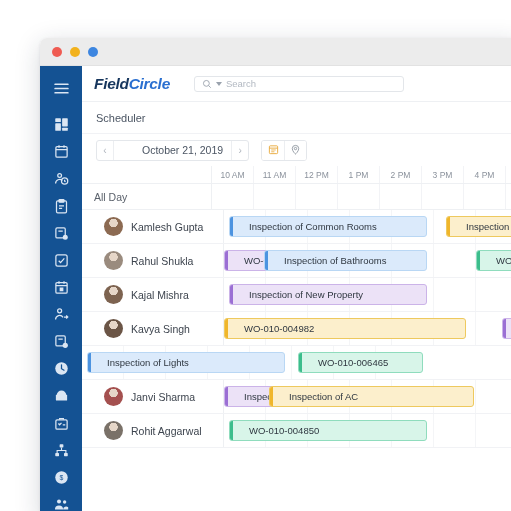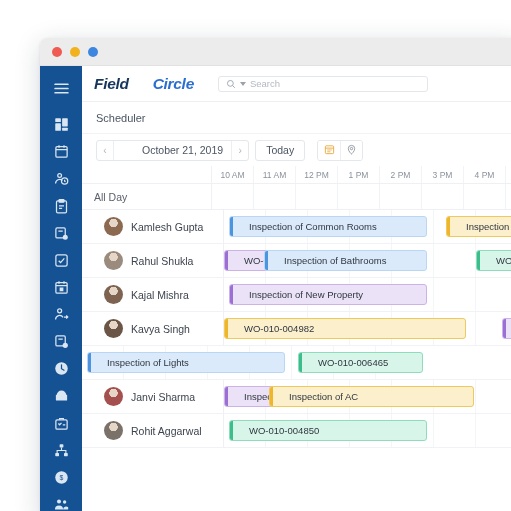--- a/index.html
+++ b/index.html
@@ -51,21 +51,21 @@
   
   .main { flex: 1 1 auto; background: #ffffff; min-width: 0; display:flex; flex-direction:column; }
 
   .topbar {
     height: 36px; display: flex; align-items: center;
     padding: 0 12px; border-bottom: 1px solid #eef0f3; gap: 24px;
     background:#fff;
   }
   .logo { font-size: 15.5px; font-weight: bold; font-style: italic; letter-spacing: -.3px; white-space: nowrap; }
   .logo .f { color: #17365d; }
-  .logo .c { color: #2a6fd0; padding-left: 24px; }
+  .logo .c { color: #2a6fd0; }
 
   .searchbox {
     flex: 0 0 210px; height: 16px;
     border: 1px solid #e3e6ea; border-radius: 3px;
     display: flex; align-items: center; gap: 4px; padding: 0 7px;
     background: #fff;
   }
   .searchbox svg { width: 10px; height: 10px; color: #9aa2ad; flex:0 0 auto;}
   .caret-sm { width:0;height:0;border-left:3px solid transparent;border-right:3px solid transparent;border-top:4px solid #9aa2ad; }
   .search-ph { font-size: 9.5px; color: #b3b9c2; }
@@ -329,23 +329,20 @@
 
         <div class="breadcrumb">
           <span>Scheduler</span>
         </div>
 
         <div class="sched-toolbar">
           <div class="datenav">
             <span class="nav-arrow">‹</span>
             <span class="date-label">October 21, 2019</span>
             <span class="nav-arrow right">›</span>
-          </div>
-          <div class="today-btn">
-            <span>Today</span>
           </div>
           <div class="icon-group">
             <span class="icon-btn">
               <span>
                 <svg viewBox="0 0 24 24" fill="none" stroke="#e8a93a" stroke-width="2">
                     <rect x="3" y="4" width="18" height="17" rx="2"></rect>
                     <path d="M3 9h18"></path>
                     <path d="M7 13h10M7 17h7" stroke-width="1.8"></path>
                   </svg>
               </span>

